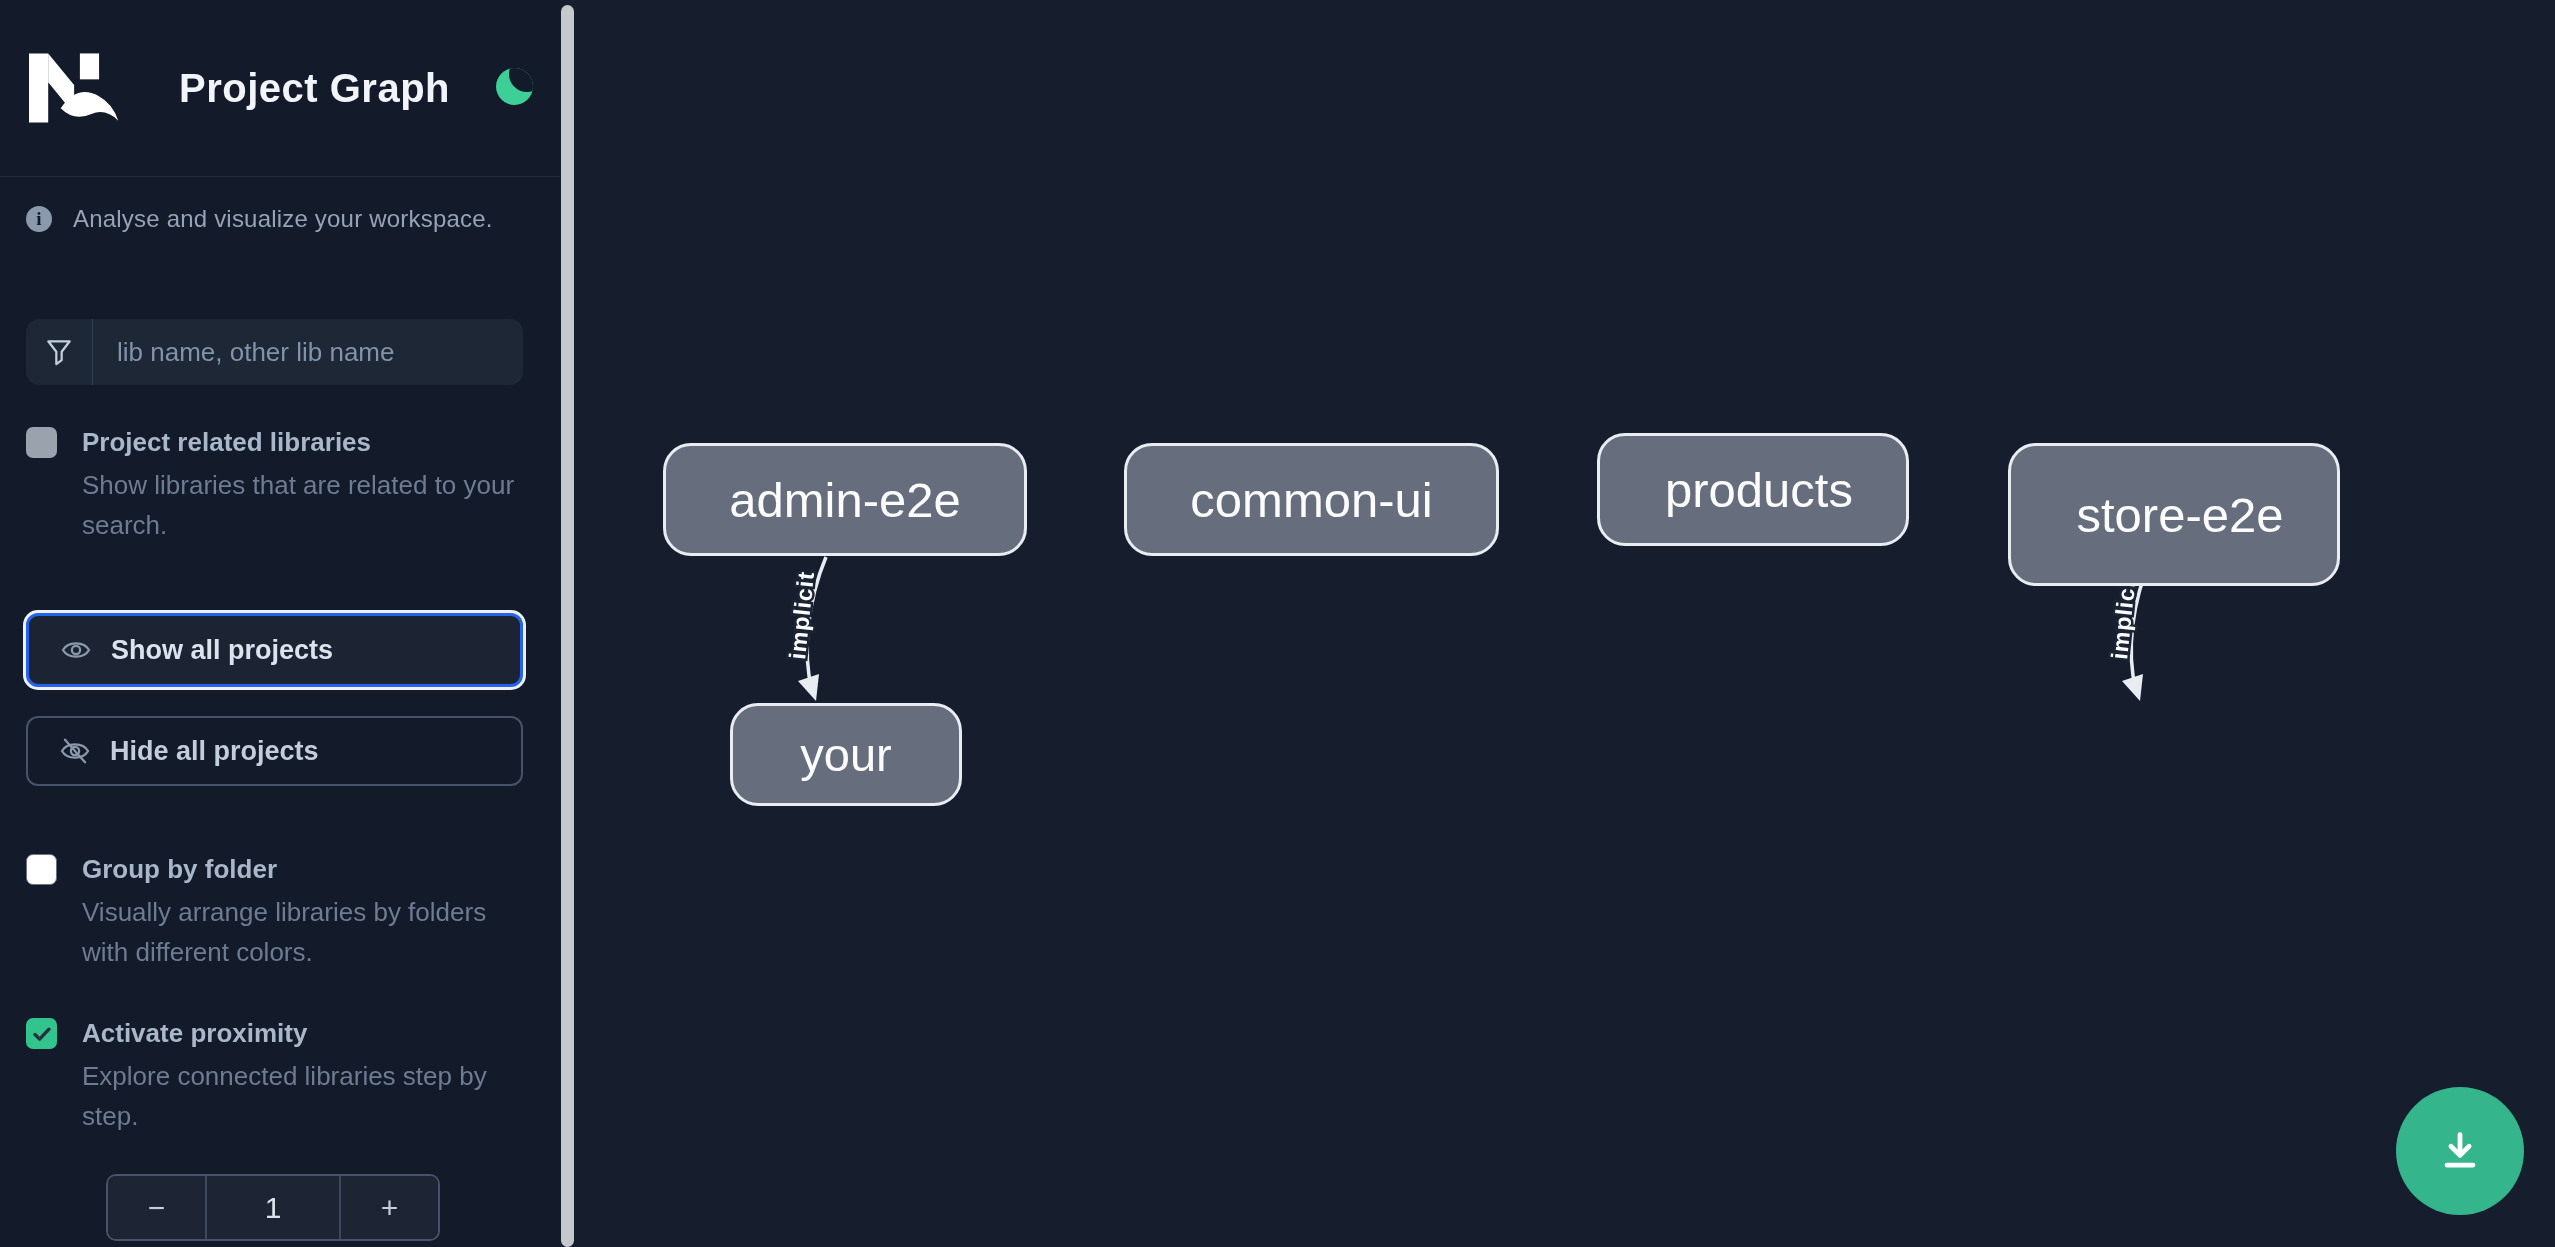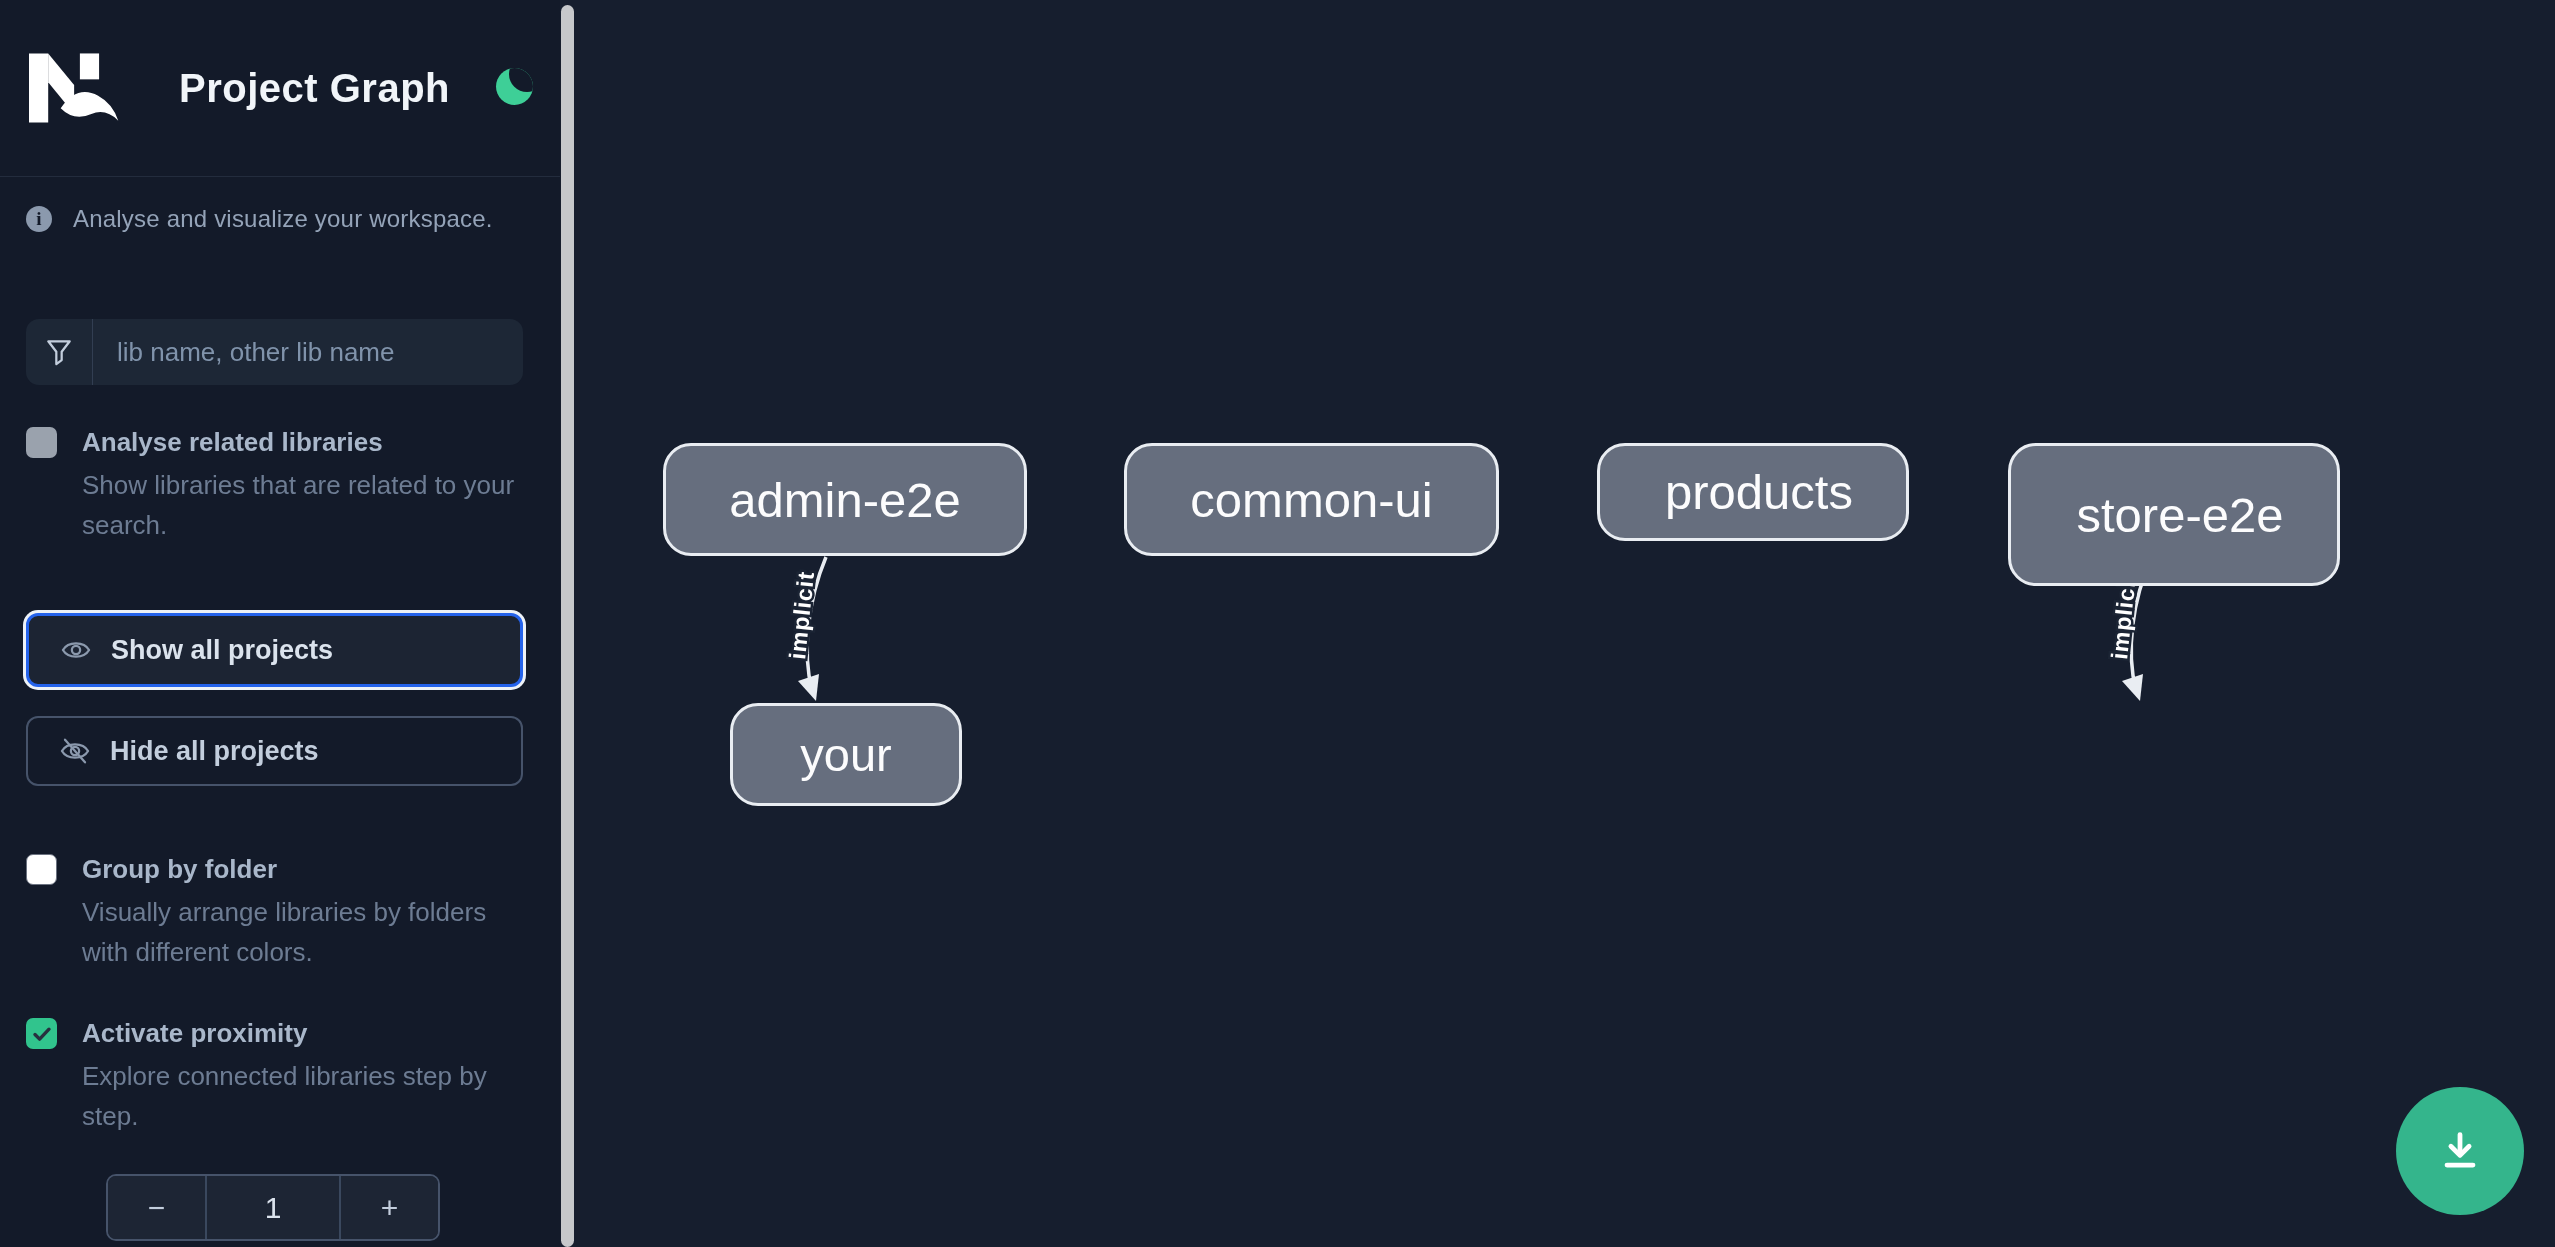--- a/index.html
+++ b/index.html
@@ -163,21 +163,21 @@
           <svg width="30" height="30" viewBox="0 0 28 28" fill="none" stroke="#c3cedd" stroke-width="2.1" stroke-linejoin="round" stroke-linecap="round">
             <path d="M4 4 h20 L16.5 13.8 V21.5 L11.5 25.3 V13.8 L4 4 z"></path>
           </svg>
         </span>
         <input class="search-input" type="text" placeholder="lib name, other lib name" style="">
       </div>
 
       <div class="check-row row-include">
         <span class="checkbox gray" role="checkbox" aria-checked="false"></span>
         <div class="texts">
-          <div class="check-label">Analyse related libraries</div>
+          <div class="check-label">Project related libraries</div>
           <div class="check-desc">Show libraries that are related to your search.</div>
         </div>
       </div>
 
       <button class="side-btn btn-show">
         <svg width="32" height="32" viewBox="0 0 24 24" fill="none" stroke="#8b99ad" stroke-width="1.7" stroke-linecap="round" stroke-linejoin="round">
           <path d="M2.2 12 C6 5.4 18 5.4 21.8 12 C18 18.6 6 18.6 2.2 12 z"></path>
           <circle cx="12" cy="12" r="3.1"></circle>
         </svg>
         <span class="btn-label">Show all projects</span>
@@ -237,21 +237,21 @@
 
       <g>
         <path d="M 1576 557 C 1556 600 1550 652 1560 690" fill="none" stroke="#e9edf2" stroke-width="3.5"></path>
         <polygon points="1564,701 1546,681 1567,674" fill="#e9edf2"></polygon>
         <text class="edge-label" transform="translate(1551,660) rotate(-84)">implicit</text>
       </g>
     </svg>
 
     <div class="node row-top" style="left:87px;  top:443px; width:364px; height:113px;">admin-e2e</div>
     <div class="node row-top" style="left:548px; top:443px; width:375px; height:113px;">common-ui</div>
-    <div class="node row-top" style="left:1021px; top:443px; width:312px; height:98px;padding-left:12px;">products</div>
+    <div class="node row-top" style="left:1021px; top:433px; width:312px; height:113px;padding-left:12px;">products</div>
     <div class="node row-top" style="left:1432px; top:443px; width:332px; height:143px;padding-left:12px;">store-e2e</div>
     <div class="node row-bottom" style="left:154px; top:703px; width:232px; height:103px;">your</div>
 
     <button class="fab">
       <svg width="52" height="52" viewBox="0 0 24 24" fill="none" stroke="#ffffff" stroke-width="2.2" stroke-linecap="round" stroke-linejoin="round">
         <line x1="12" y1="4.5" x2="12" y2="13.5"></line>
         <polyline points="7.8,9.8 12,14 16.2,9.8"></polyline>
         <line x1="6" y1="18.5" x2="18" y2="18.5"></line>
       </svg>
     </button>

